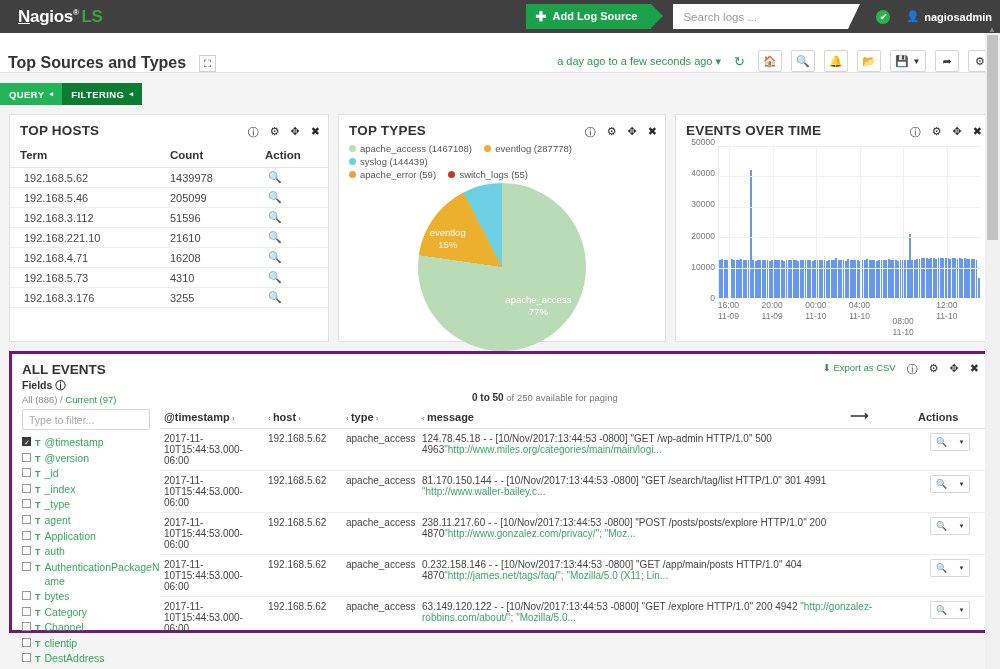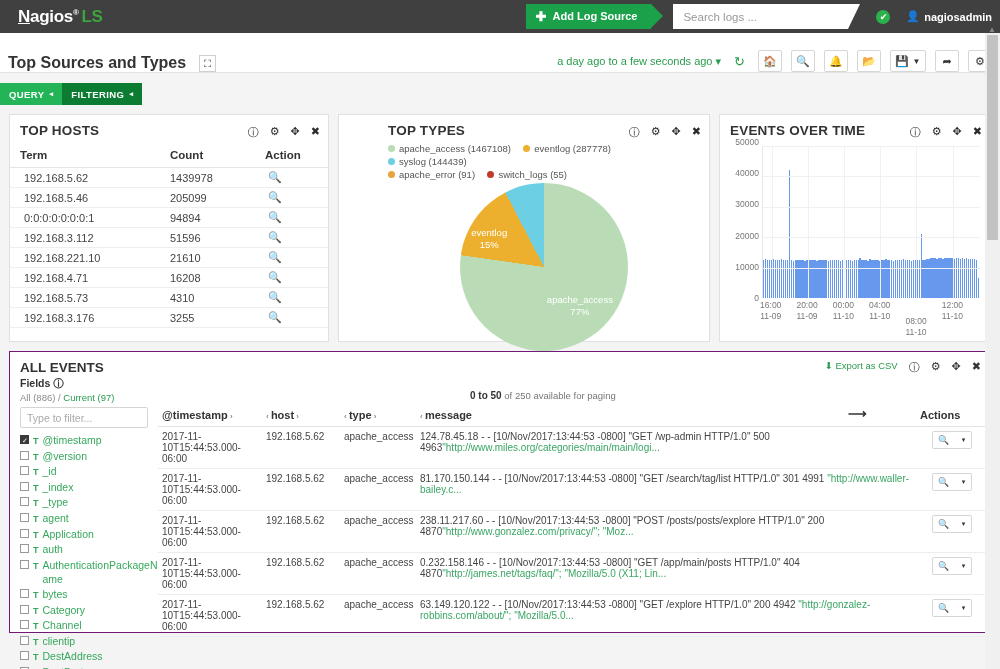--- a/index.html
+++ b/index.html
@@ -102,21 +102,21 @@
   }
   .htable td{
     font-size:11px; color:#444; padding:3px 0 3px 14px;
     border-bottom:1px solid #eeeeee;
   }
   .htable td.cnt{ padding-left:10px; }
   .htable td.act{ color:#333; font-size:11px; padding-left:13px;}
   .htable col.c1{width:150px;} .htable col.c2{width:95px;}
 
   
-  .panel.types{ width:372px; height:228px;padding-left:39px; }
+  .panel.types{ width:328px; height:228px; }
   .legend{ padding:2px 0 0 10px; line-height:13px; }
   .legend .li{ display:inline-flex; align-items:center; font-size:9.5px; color:#555; margin-right:9px;}
   .legend .dot{ width:7px;height:7px;border-radius:50%;margin-right:4px;}
   .pie-wrap{ position:relative; height:172px; display:flex; align-items:center; justify-content:center;}
   .pie{ width:168px;height:168px;border-radius:50%; position:relative;}
   .pie-label{ position:absolute; color:#fff; font-size:9.5px; text-align:center; line-height:12px;}
 
   
   .panel.evt{ flex:1; height:228px; }
   .evt-sub{ font-size:9.5px; color:#666; padding:1px 0 0 10px; }
@@ -128,21 +128,21 @@
   .ytick{ position:absolute; right:3px; font-size:8.5px; color:#777; transform:translateY(-50%);}
   .plot{ position:absolute; left:36px; right:4px; top:4px; bottom:24px; border-left:1px solid #e8e8e8; }
   .grid-h{ position:absolute; left:0; right:0; border-top:1px solid #f0f0f0;}
   .grid-v{ position:absolute; top:0; bottom:0; border-left:1px solid #f0f0f0;}
   .bars{ position:absolute; left:0; right:0; bottom:0; top:0; display:flex; align-items:flex-end; gap:0px;}
   .bar{ flex:1; background:#6699ee; margin-right:.5px; }
   .xlabels{ position:absolute; left:36px; right:4px; bottom:0; height:24px;}
   .xlab{ position:absolute; font-size:8.5px; color:#777; text-align:center; line-height:11px; transform:translateX(-50%);}
 
   
-  .events{ margin:9px 9px 0 9px; background:#fff; border:1px solid #701a75; height:282px; position:relative;}
+  .events{ margin:9px 9px 0 9px; background:#fff; border:3px solid #701a75; height:282px; position:relative;}
   .ev-head{ display:flex; padding:8px 9px 0 10px; }
   .ev-title{ font-size:13.5px; font-weight:bold; }
   .ev-fields{ font-size:10.5px; font-weight:bold; margin-top:2px;}
   .ev-counts{ font-size:9.5px; color:#2a9b4e; margin-top:1px;}
   .ev-counts .all{ color:#8a8a8a;}
   .ev-right{ margin-left:auto; display:flex; align-items:flex-start; gap:11px; font-size:11px;}
   .csv{ color:#2a9b4e; font-size:9.5px; }
   .paging{ position:absolute; left:460px; top:38px; font-size:9.5px; color:#777;}
   .paging b{color:#333;font-size:10px;}
   .pagearrow{ position:absolute; left:838px; top:54px; font-size:13px; font-weight:bold;}
@@ -284,25 +284,20 @@
             <td>192.168.5.62</td>
             <td class="cnt">1439978</td>
             <td class="act">🔍</td>
           </tr>
         <tr>
             <td>192.168.5.46</td>
             <td class="cnt">205099</td>
             <td class="act">🔍</td>
           </tr>
         <tr>
-            <td>0:0:0:0:0:0:0:1</td>
-            <td class="cnt">94894</td>
-            <td class="act">🔍</td>
-          </tr>
-        <tr>
             <td>192.168.3.112</td>
             <td class="cnt">51596</td>
             <td class="act">🔍</td>
           </tr>
         <tr>
             <td>192.168.221.10</td>
             <td class="cnt">21610</td>
             <td class="act">🔍</td>
           </tr>
         <tr>
@@ -343,21 +338,21 @@
           <span class="dot" style="background:#edb02e"></span>
           <span>eventlog (287778)</span>
         </span>
       <span class="li">
           <span class="dot" style="background:#6dcfe3"></span>
           <span>syslog (144439)</span>
         </span>
       <br>
       <span class="li">
           <span class="dot" style="background:#e8a33d"></span>
-          <span>apache_error (91)</span>
+          <span>apache_error (59)</span>
         </span>
       <span class="li">
           <span class="dot" style="background:#c0392b"></span>
           <span>switch_logs (55)</span>
         </span>
     </div>
     <div class="pie-wrap">
       <div class="pie" id="pie" style="background: conic-gradient(rgb(185, 220, 183) 0deg, rgb(185, 220, 183) 278.06deg, rgb(237, 176, 46) 278.06deg, rgb(237, 176, 46) 332.6deg, rgb(109, 207, 227) 332.6deg, rgb(109, 207, 227) 359.98deg, rgb(232, 163, 61) 359.98deg, rgb(232, 163, 61) 359.99deg, rgb(192, 57, 43) 359.99deg, rgb(192, 57, 43) 360deg);">
         <div class="pie-label" id="pieLblA" style="left: 52%; top: 66%;">apache_access<br>77%</div>
         <div class="pie-label" id="pieLblB" style="left: 7%; top: 26%;">eventlog<br>15%</div>

